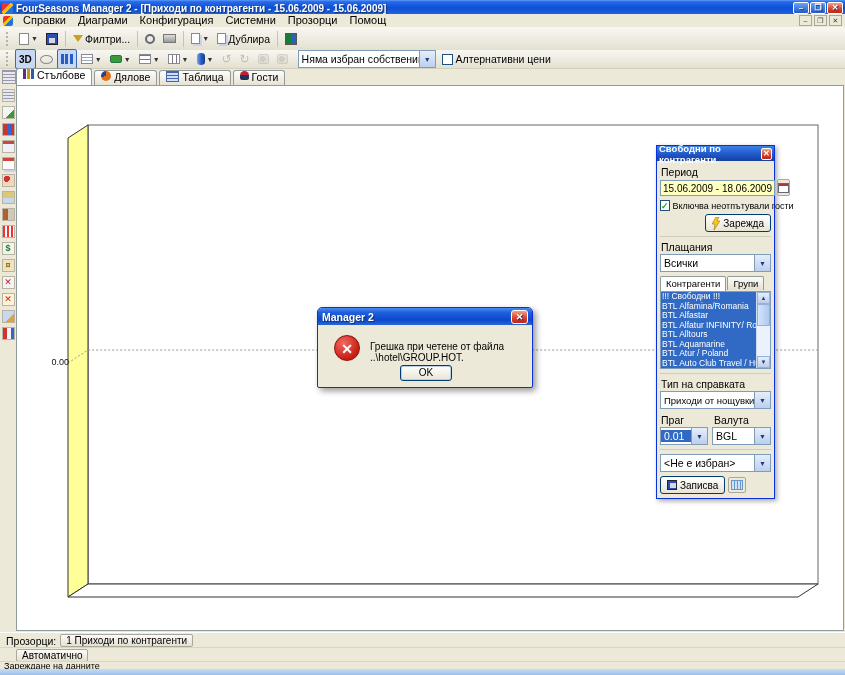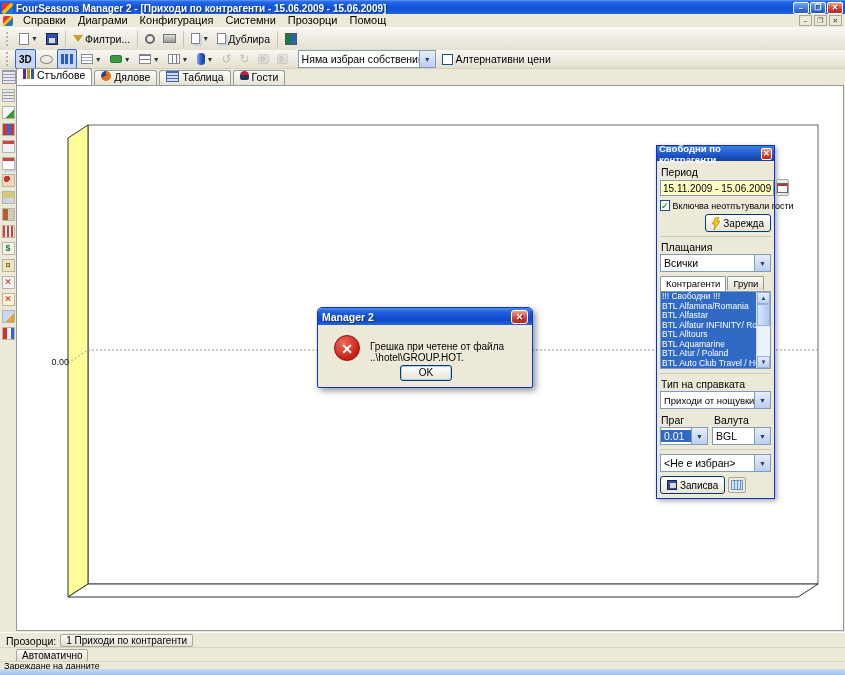--- a/index.html
+++ b/index.html
@@ -338,21 +338,21 @@
   </div>
 
   <div class="panel">
     <div class="panel-title">
       <span>Свободни по контрагенти</span>
       <span class="x">✕</span>
     </div>
     <div class="panel-body">
       <div class="p-label">Период</div>
       <div class="field-row">
-        <span class="date-field">15.11.2009 - 15.06.2009</span>
+        <span class="date-field">15.06.2009 - 18.06.2009</span>
         <span class="cal-btn">
             <span class="cal-ico"></span>
           </span>
       </div>
       <div class="chk-row">
         <span class="chk">✓</span>
         <span class="lbl">Включва неотпътували гости</span>
       </div>
       <div class="load-row">
         <span class="xp-btn">

